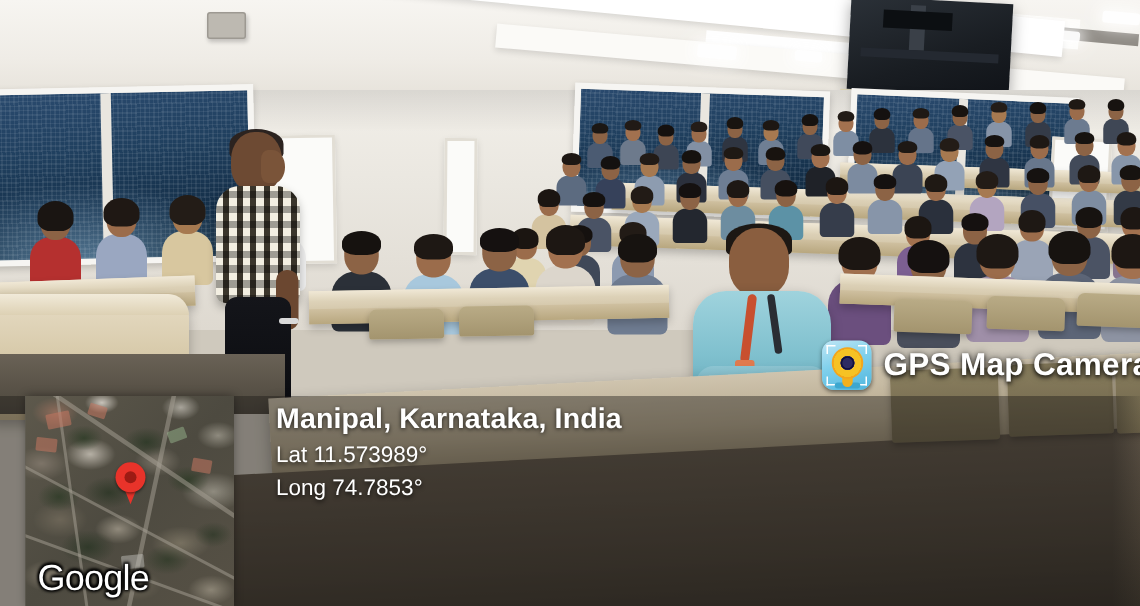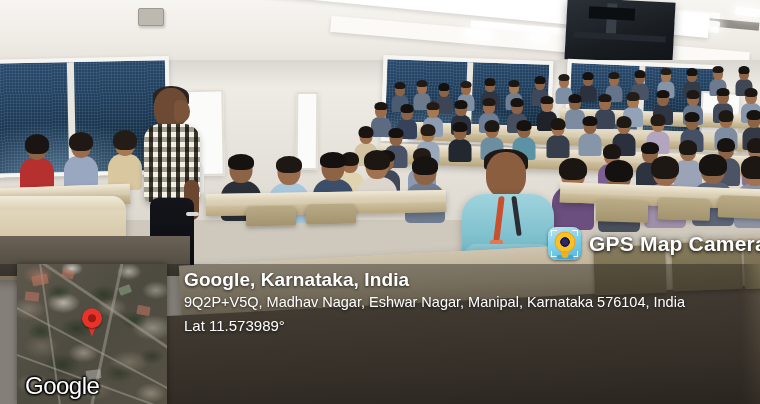--- a/index.html
+++ b/index.html
@@ -267,21 +267,21 @@
     position:absolute; left:0; top:264px; width:742px; height:140px;
     background:rgba(28,26,24,.42);
   }
   .overlay-band::after{
     content:""; position:absolute; right:-22px; top:0; width:22px; height:100%;
     background:linear-gradient(90deg, rgba(28,26,24,.42), rgba(28,26,24,0));
   }
 
   
   .map-thumb {
-    position:absolute; left:17px; top:264px; width:150px; height:140px;
+    position:absolute; left:17px; top:264px; width:139px; height:140px;
     overflow:hidden;
     background:#55504a;
     box-shadow:0 0 6px rgba(0,0,0,.4);
   }
   .map-sat {
     position:absolute; inset:-6%;
     background-color:#6d6a5e;
     background-image:
       radial-gradient(ellipse 22px 14px at 18% 12%, #8d6b5a 0%, rgba(90,80,70,0) 70%),
       radial-gradient(ellipse 16px 10px at 38% 8%,  #c9c4bb 0%, rgba(90,80,70,0) 70%),
@@ -895,18 +895,18 @@
     </div>
     <div class="map-pin">
       <div class="pin-tip"></div>
       <div class="pin-body"></div>
       <div class="pin-hole"></div>
     </div>
     <div class="google-wm">Google</div>
   </div>
 
   <div class="info">
-    <div class="place">Google, Karnataka, India</div>
-    <div class="addr">9Q2P+V5Q, Madhav Nagar, Eshwar Nagar, Manipal, Karnataka 576104, India</div>
+    <div class="place">Manipal, Karnataka, India</div>
     <div class="coord">Lat 11.573989°</div>
+    <div class="coord">Long 74.7853°</div>
   </div>
 
 </div>
 
 </body></html>

